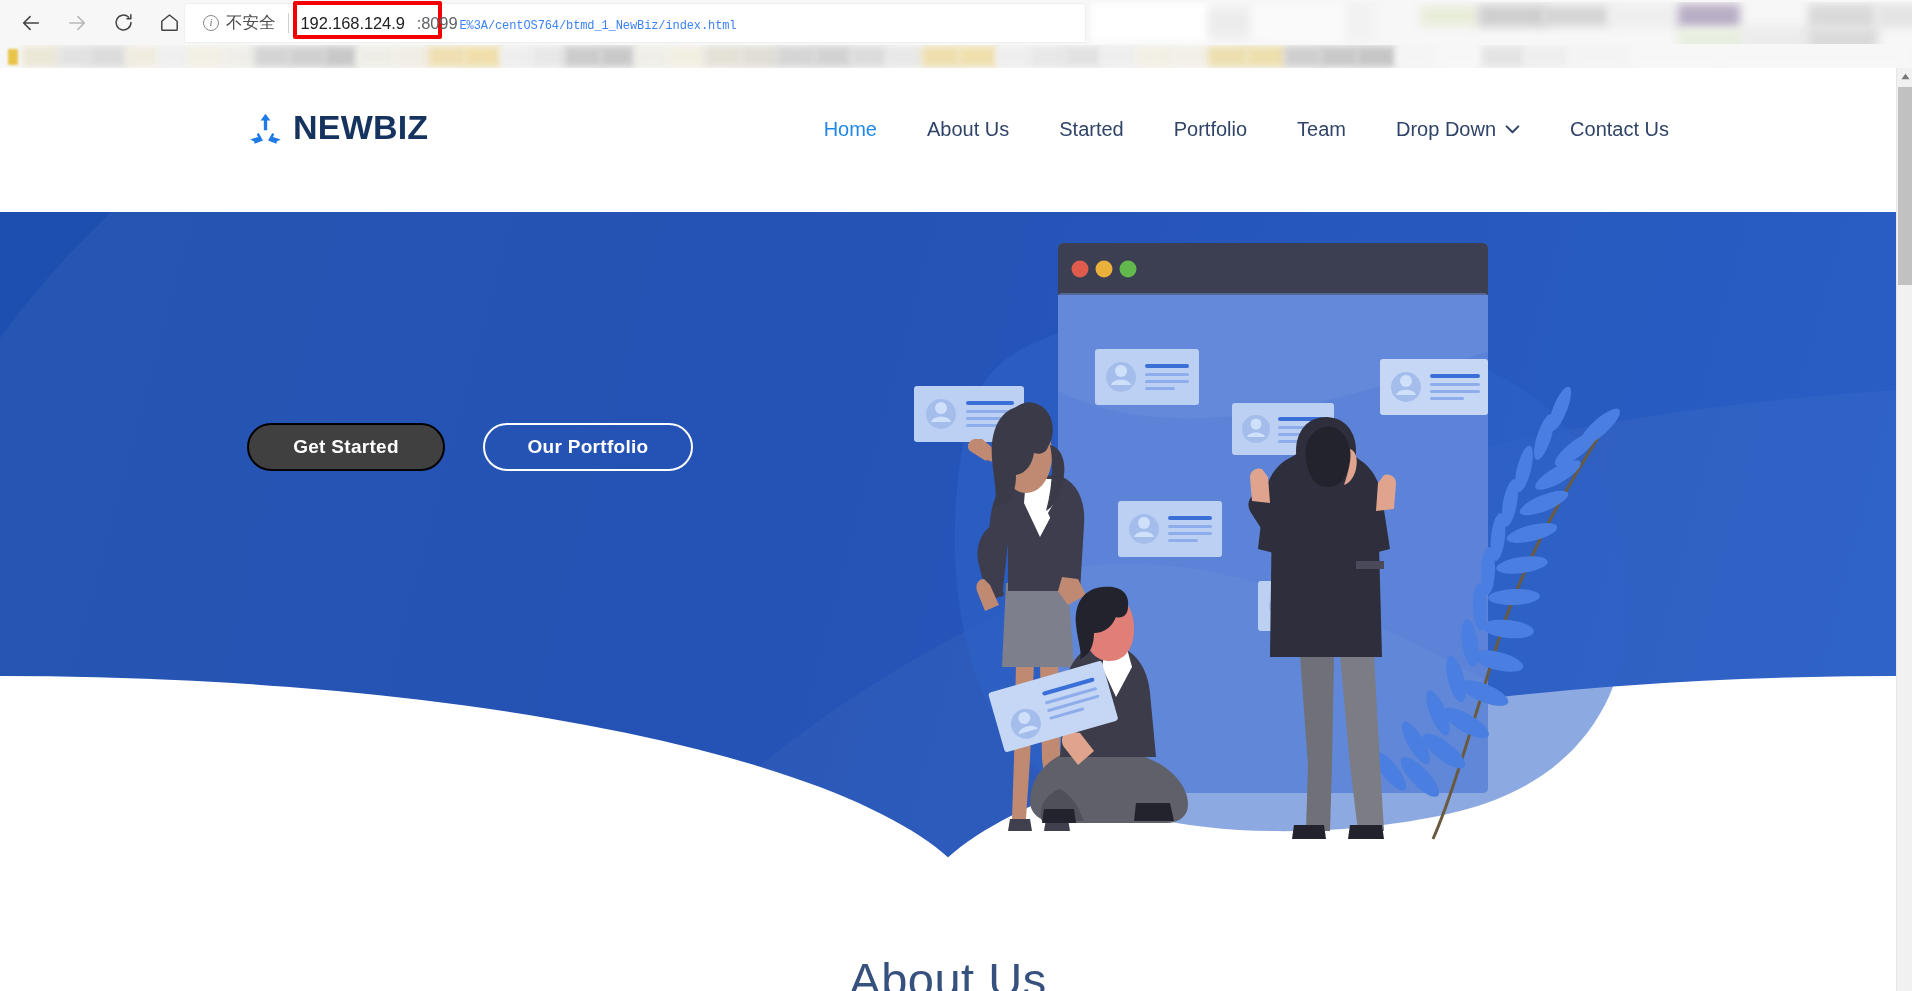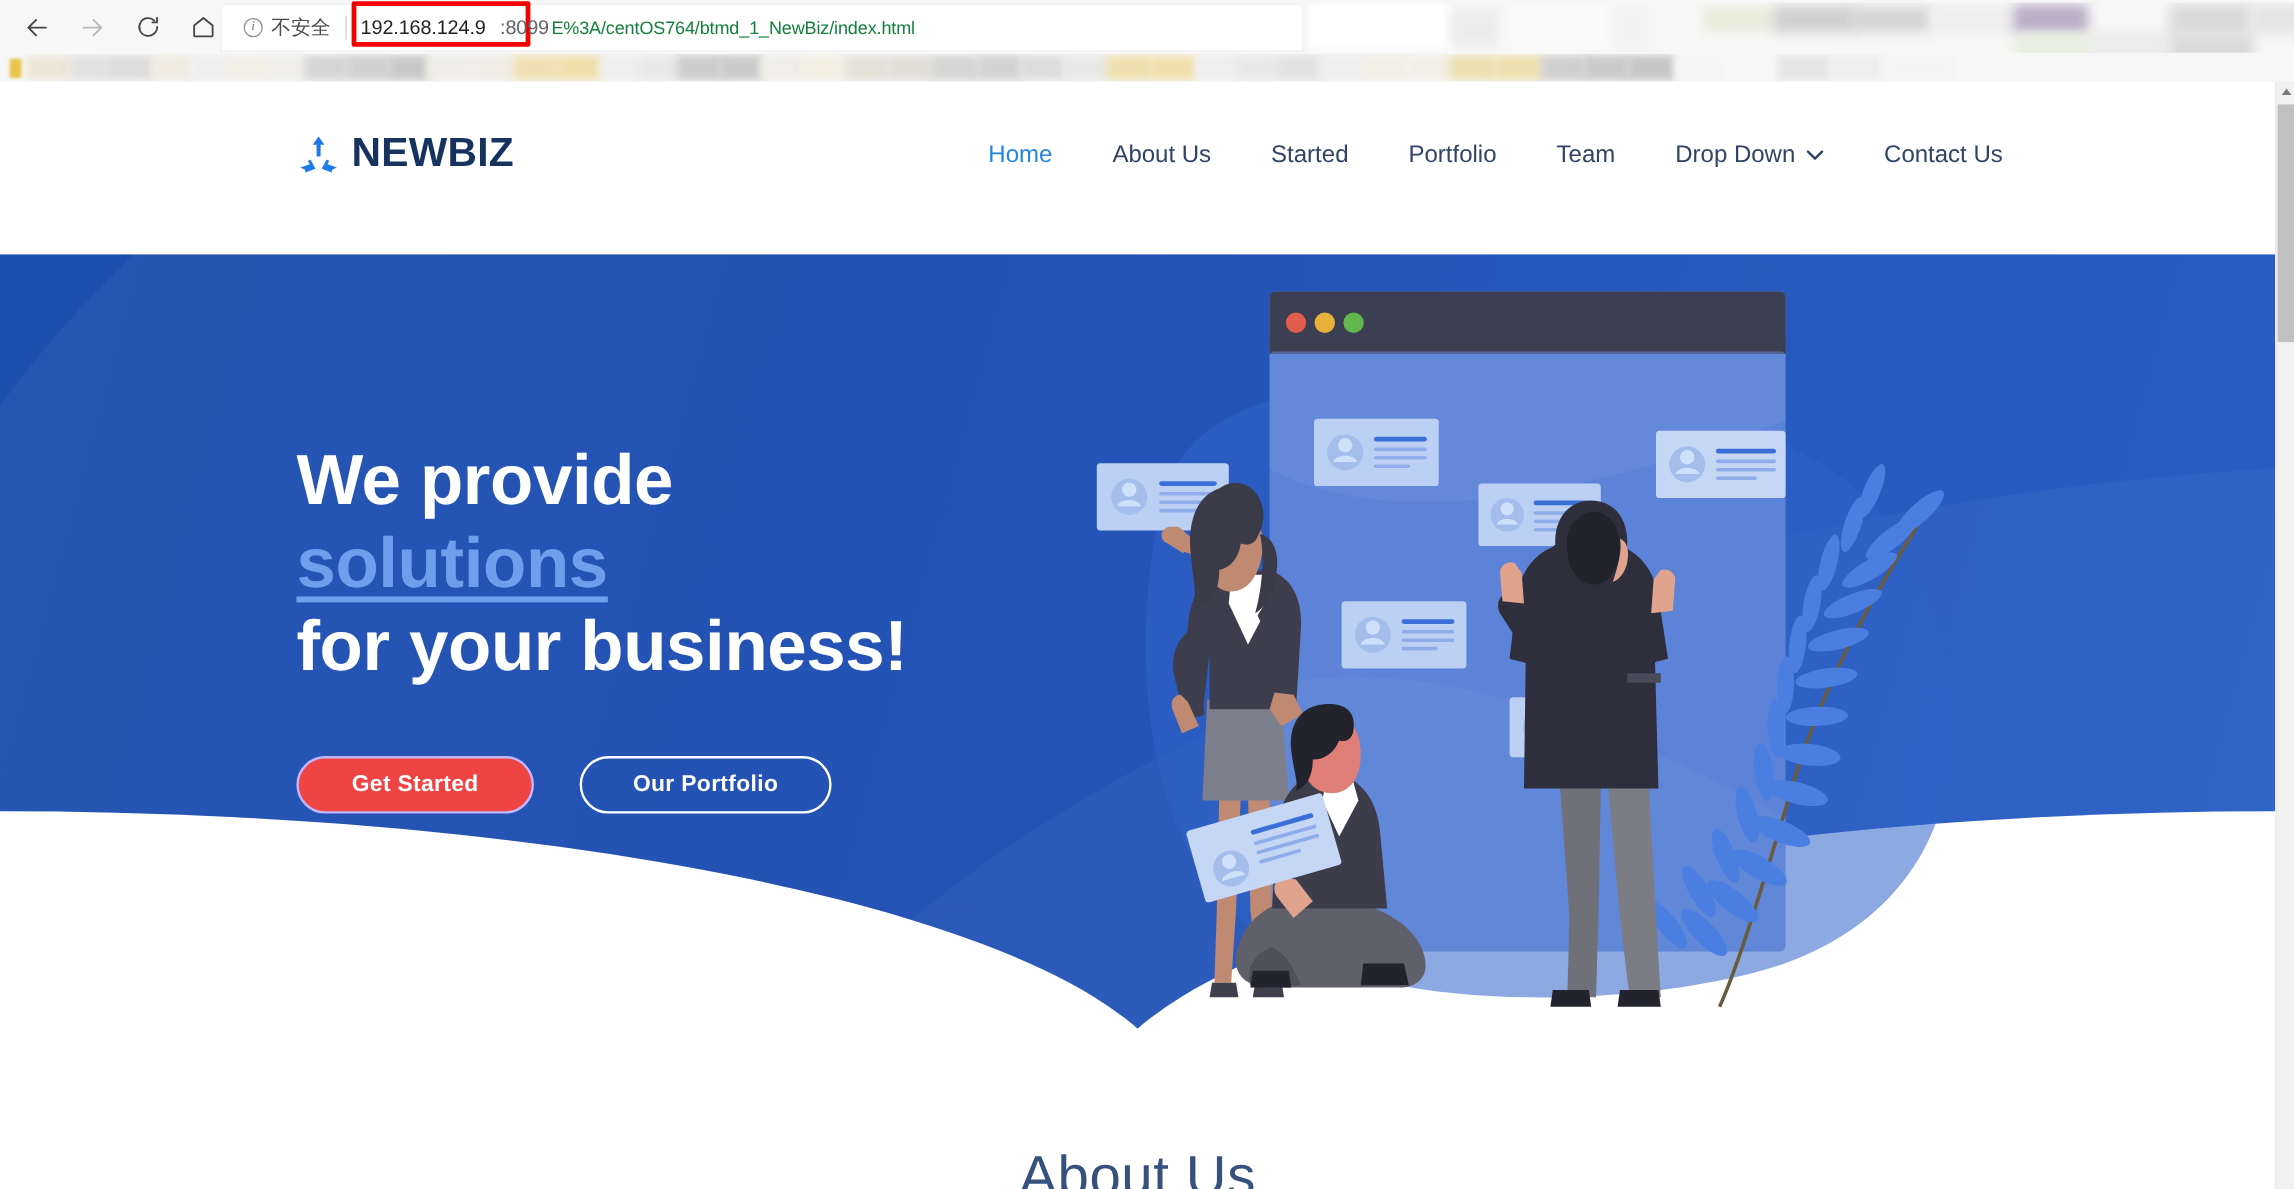--- a/index.html
+++ b/index.html
@@ -49,21 +49,21 @@
     width:1px; height:20px; background:#d0d0d0; margin:0 10px 0 12px;
   }
   #url-wrap { display:flex; align-items:baseline; position:relative; }
   #url-host {
     font-size:16.5px; color:#202124; letter-spacing:-.1px;
     position:relative; z-index:2;
     padding:1px 2px;
   }
   #url-port { color:#5f6368;padding-left:12px; }
   #url-path {
-    font-size:15px; color:#15803d; letter-spacing:-.1px;
+    font-size:12px; color:#3b82f6; letter-spacing:-.1px;font-family:Liberation Mono, monospace;
   }
   #url-highlight-box {
     position:absolute; left:-6px; top:-12px; width:149px; height:38px;
     border:4px solid #f40000; border-radius:2px; z-index:1;
     pointer-events:none;
   }
 
   
   #toolbar-redacted {
     position:absolute; left:1090px; top:2px; width:822px; height:42px;
@@ -160,21 +160,21 @@
   #hero-buttons {
     margin-top:57px; display:flex; align-items:center; gap:38px;
   }
   .hero-btn {
     font-size:19px; font-weight:700; letter-spacing:.3px;
     border-radius:50px; cursor:pointer; text-decoration:none;
     display:flex; align-items:center; justify-content:center;
     height:48px;
   }
   #btn-get-started {
-    width:198px; background:#ef4444; color:#fff; border:2px solid #c4b5fd;
+    width:198px; background:#404040; color:#fff; border:2px solid #000000;
   }
   #btn-our-services {
     width:210px; background:transparent; color:#fff; border:2.4px solid #fff;
   }
 
   #hero-illustration {
     position:absolute; left:910px; top:45px; width:740px; height:640px; z-index:5;
   }
   #hero-illustration svg { display:block; width:100%; height:100%; }
 
@@ -366,25 +366,20 @@
       </a>
     </nav>
   </header>
 
   <section id="hero">
     <div id="hero-bg"></div>
     <div id="hero-swoosh-a"></div>
     <div id="hero-swoosh-b"></div>
 
     <div id="hero-content">
-      <h1 id="hero-heading">
-        <span>We provide</span><br>
-        <span class="solutions">solutions</span><br>
-        <span>for your business!</span>
-      </h1>
 
       <div id="hero-buttons">
         <a class="hero-btn" id="btn-get-started" href="#">Get Started</a>
         <a class="hero-btn" id="btn-our-services" href="#">Our Portfolio</a>
       </div>
     </div>
 
     <div id="hero-illustration">
       <svg viewBox="0 0 740 640">
         <defs>

